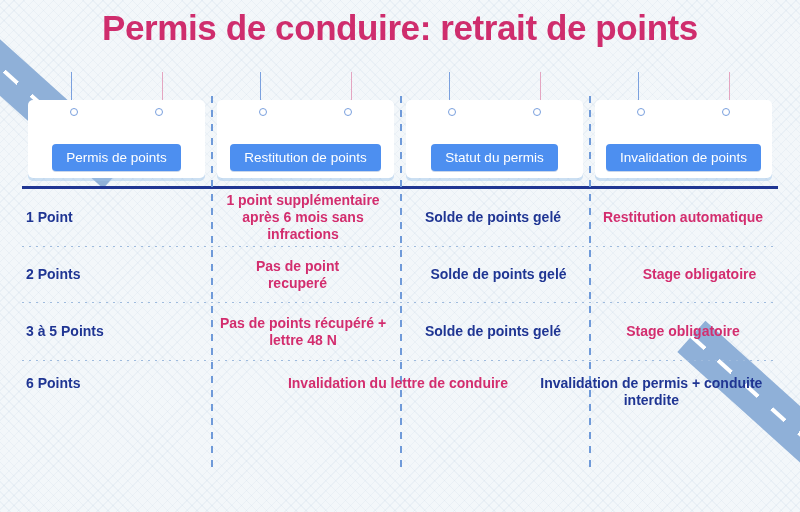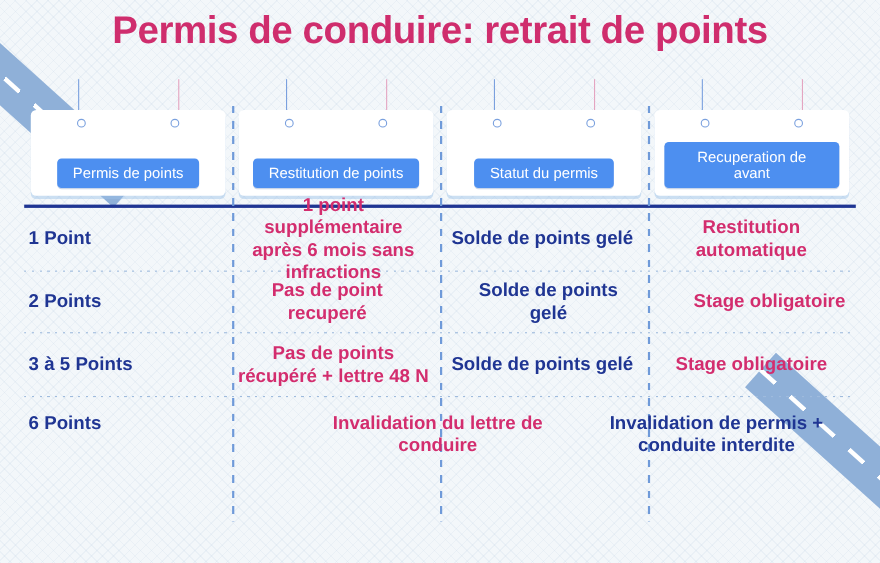--- a/index.html
+++ b/index.html
@@ -158,21 +158,21 @@
 
   
   .row {
     display: flex;
     align-items: center;
     position: relative;
   }
   .row .cell {
     flex: 1 1 0;
     text-align: center;
-    font-size: 17px;
+    font-size: 14px;
     font-weight: bold;
     line-height: 1.2;
     padding: 0 8px;
     box-sizing: border-box;
   }
   .row .cell.first {
     text-align: left;
     padding-left: 4px;
   }
   .navy { color: #1f3593; }
@@ -271,21 +271,21 @@
       </div>
 
       <div class="head-cell">
         <div class="strings">
           <div class="string l"></div>
           <div class="string r"></div>
         </div>
         <div class="card">
           <div class="hole l"></div>
           <div class="hole r"></div>
-          <div class="chip">Recuperation de avant</div>
+          <div class="chip">Invalidation de points</div>
         </div>
       </div>
 
     </div>
 
     <div class="rule"></div>
 
     <div class="row r1">
       <div class="cell first navy">1 Point</div>
       <div class="cell pink">1 point supplémentaire après 6 mois sans infractions</div>

